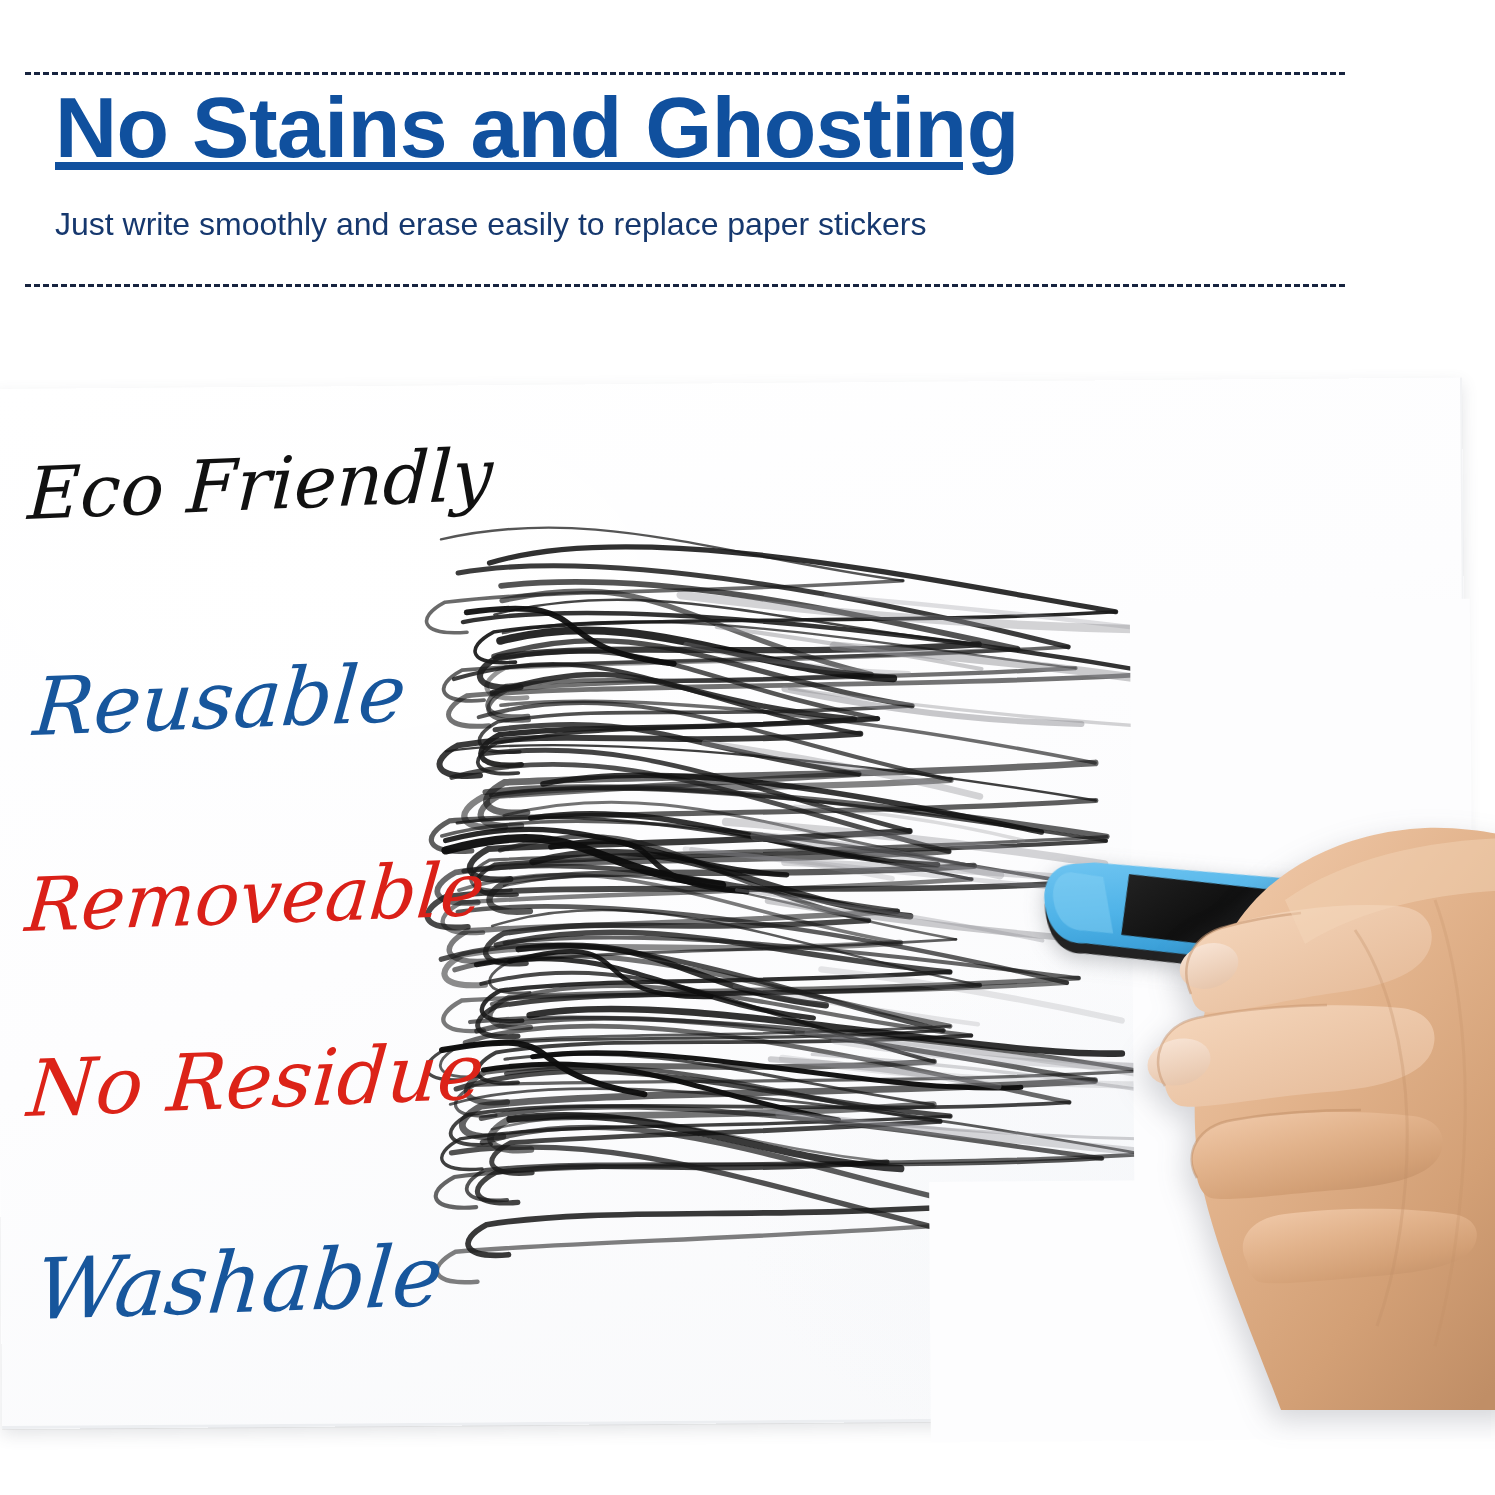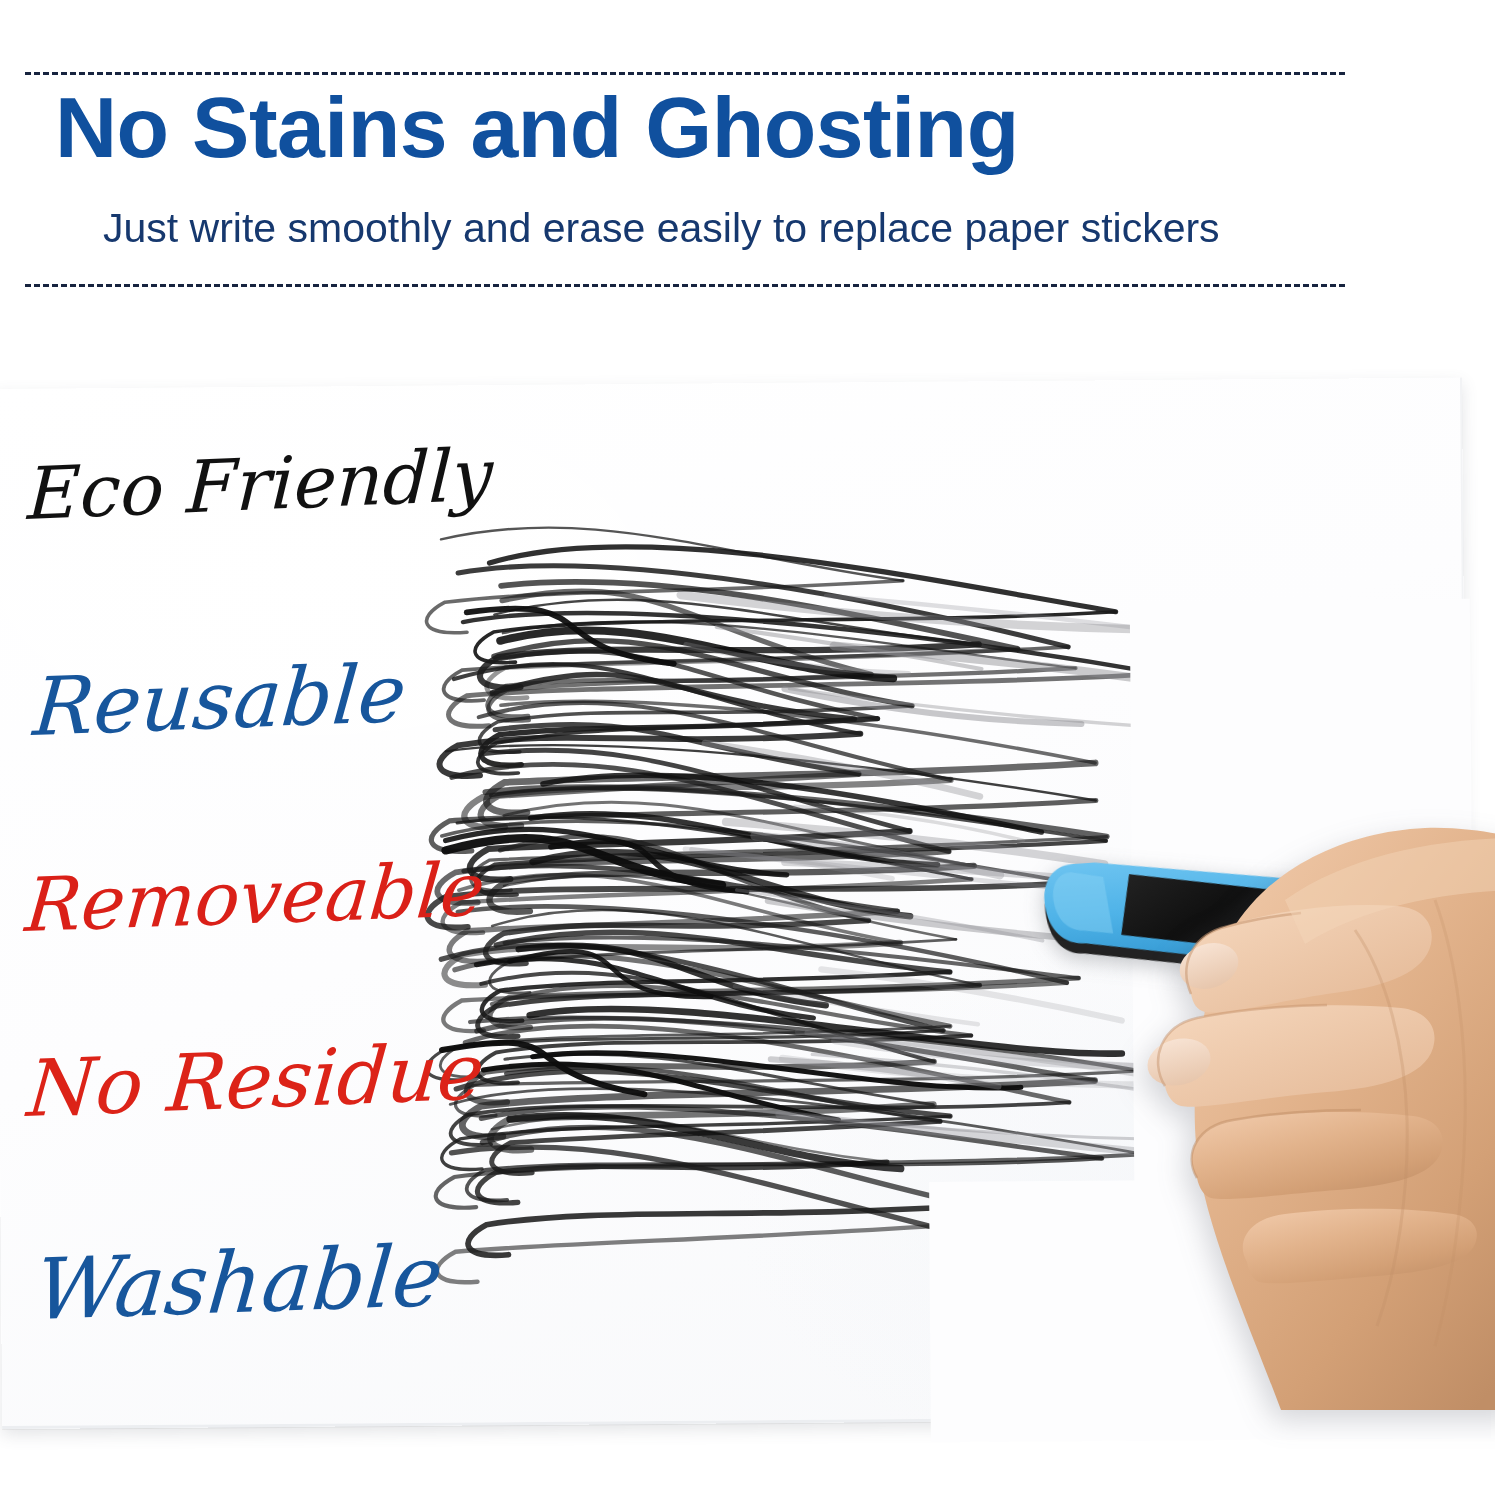--- a/index.html
+++ b/index.html
@@ -38,32 +38,32 @@
     position: absolute;
     left: 55px;
     top: 84px;
     width: 1340px;
     font-size: 86px;
     font-weight: bold;
     letter-spacing: -0.5px;
     color: #10509E;
     line-height: 1.0;
     white-space: nowrap;
+    text-decoration: underline;
   }
   #subheadline {
     position: absolute;
     left: 55px;
     top: 208px;
     width: 1360px;
-    font-size: 41px;
+    font-size: 32px;
     font-weight: normal;
     color: #16386E;
     line-height: 1.0;
     white-space: nowrap;
-    margin-left: 48px;
   }
 
   
   #photo-stage {
     position: absolute;
     left: 0;
     top: 300px;
     width: 1495px;
     height: 1195px;
     background: #ffffff;

